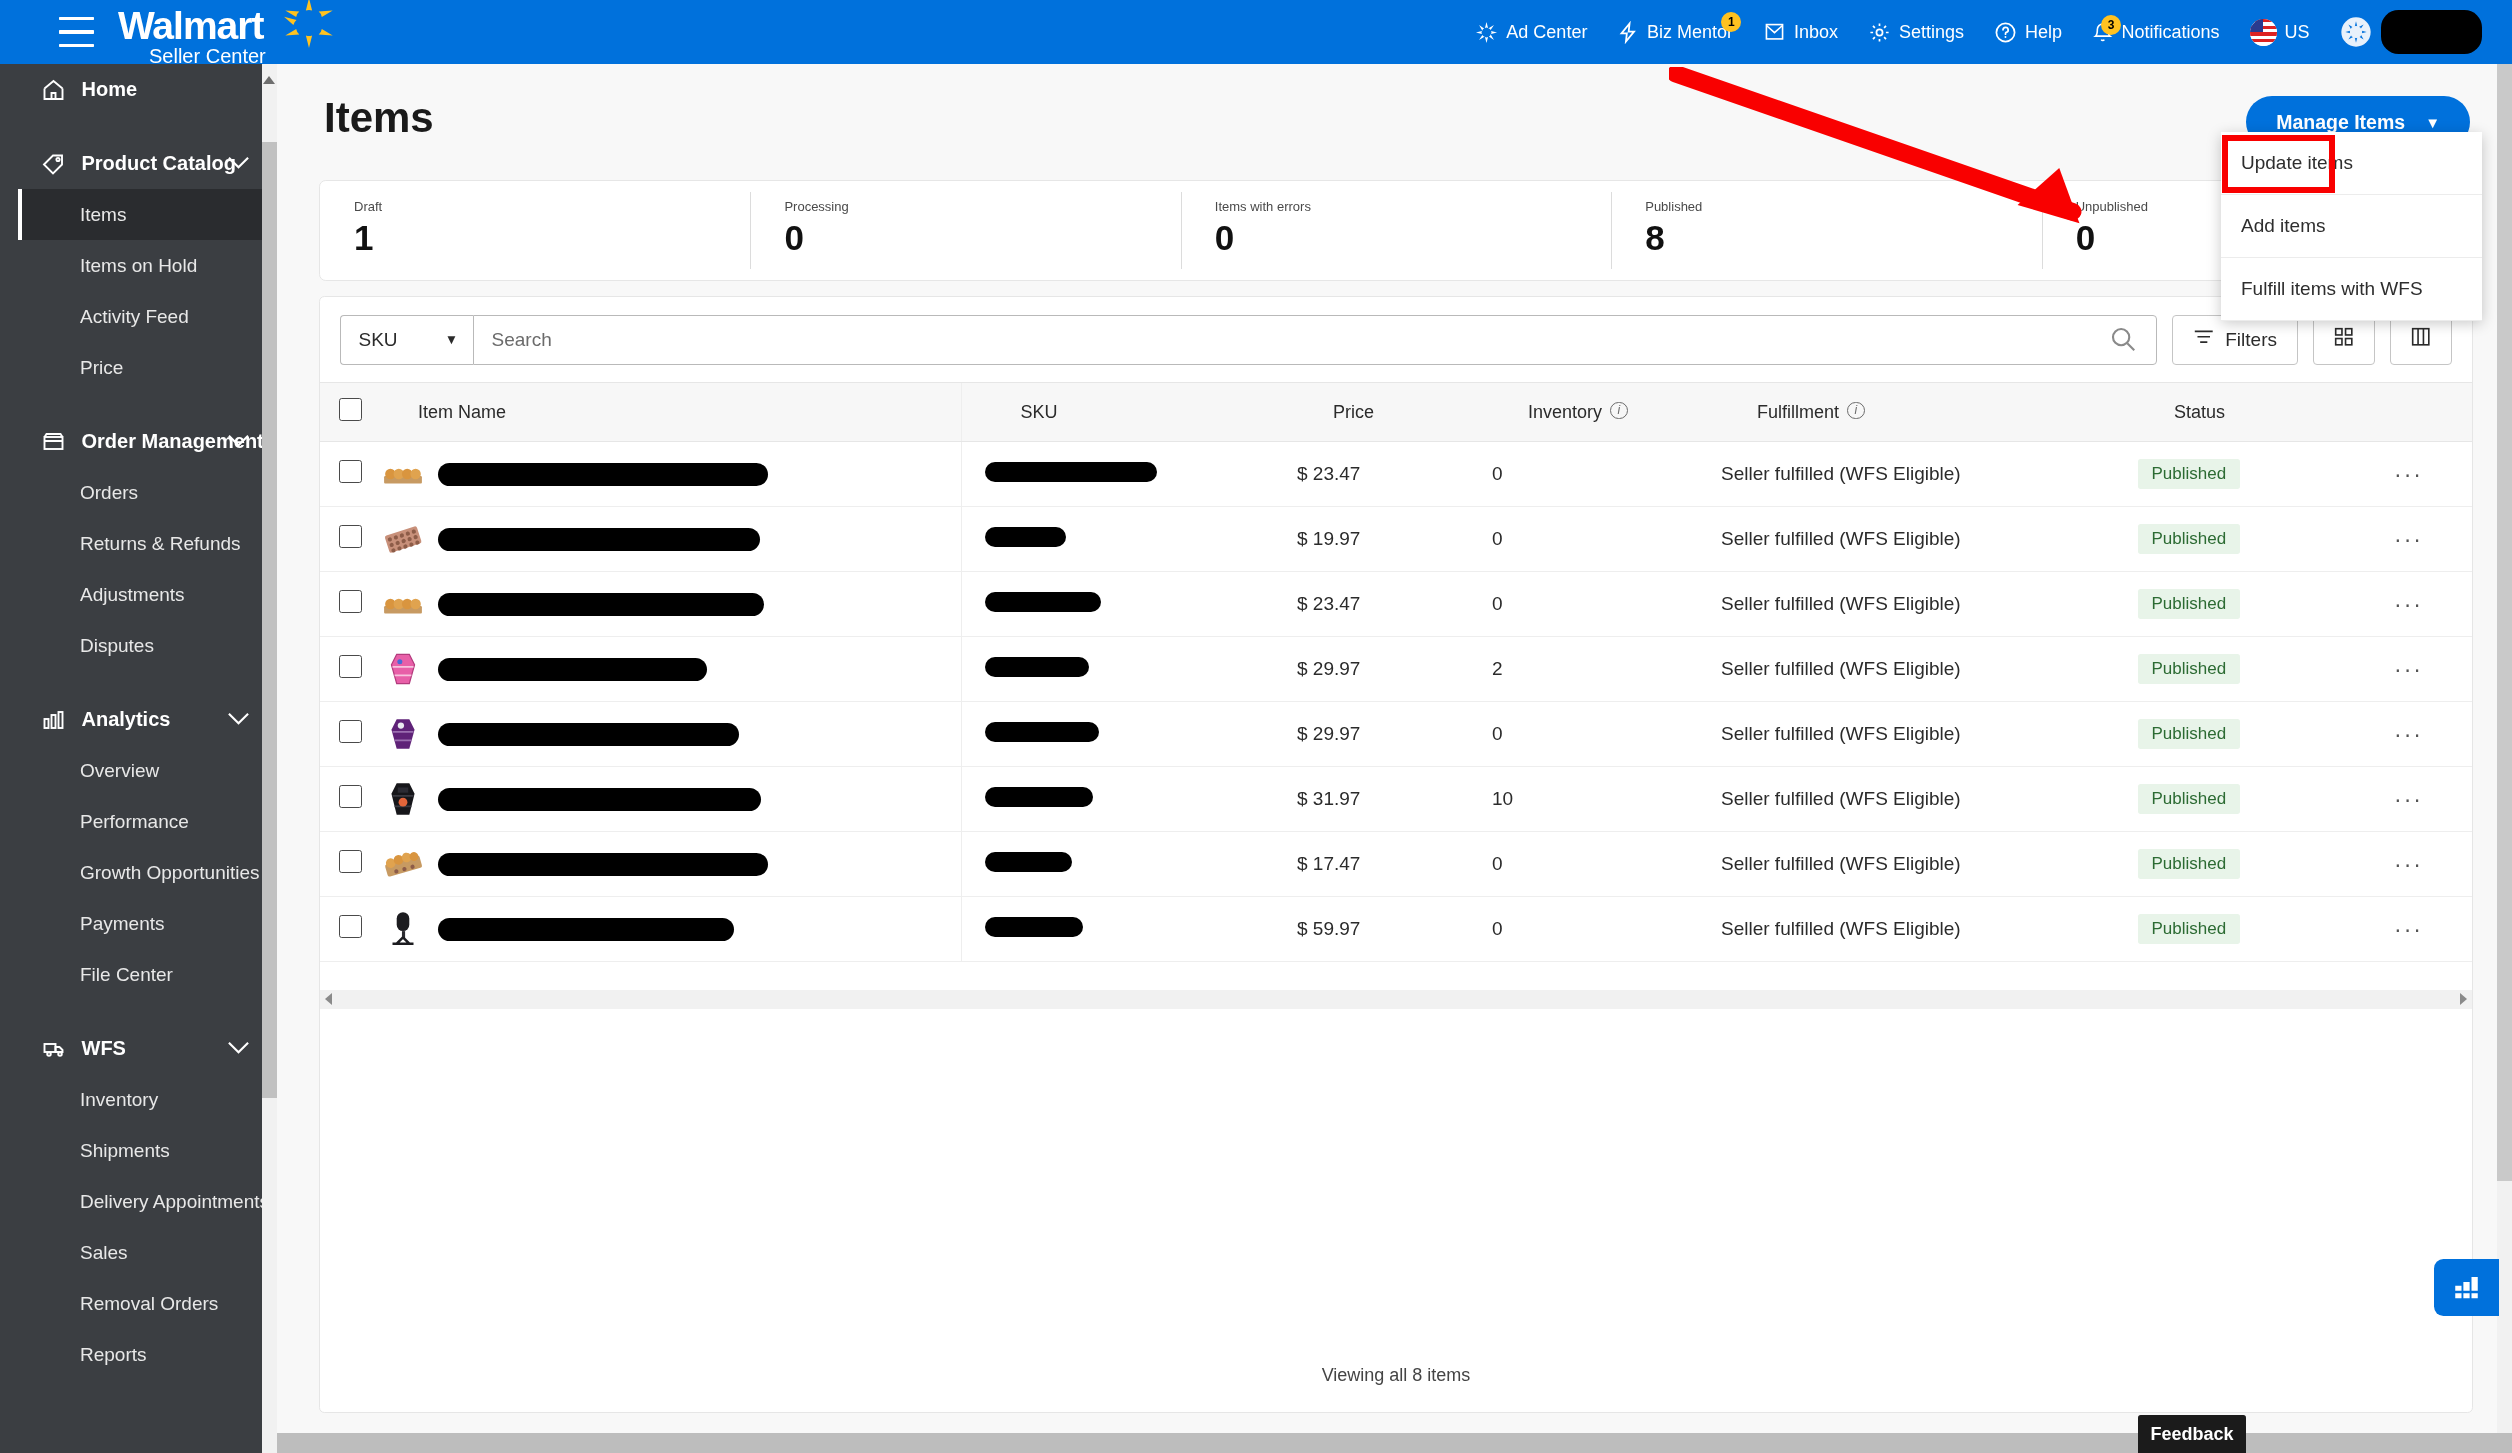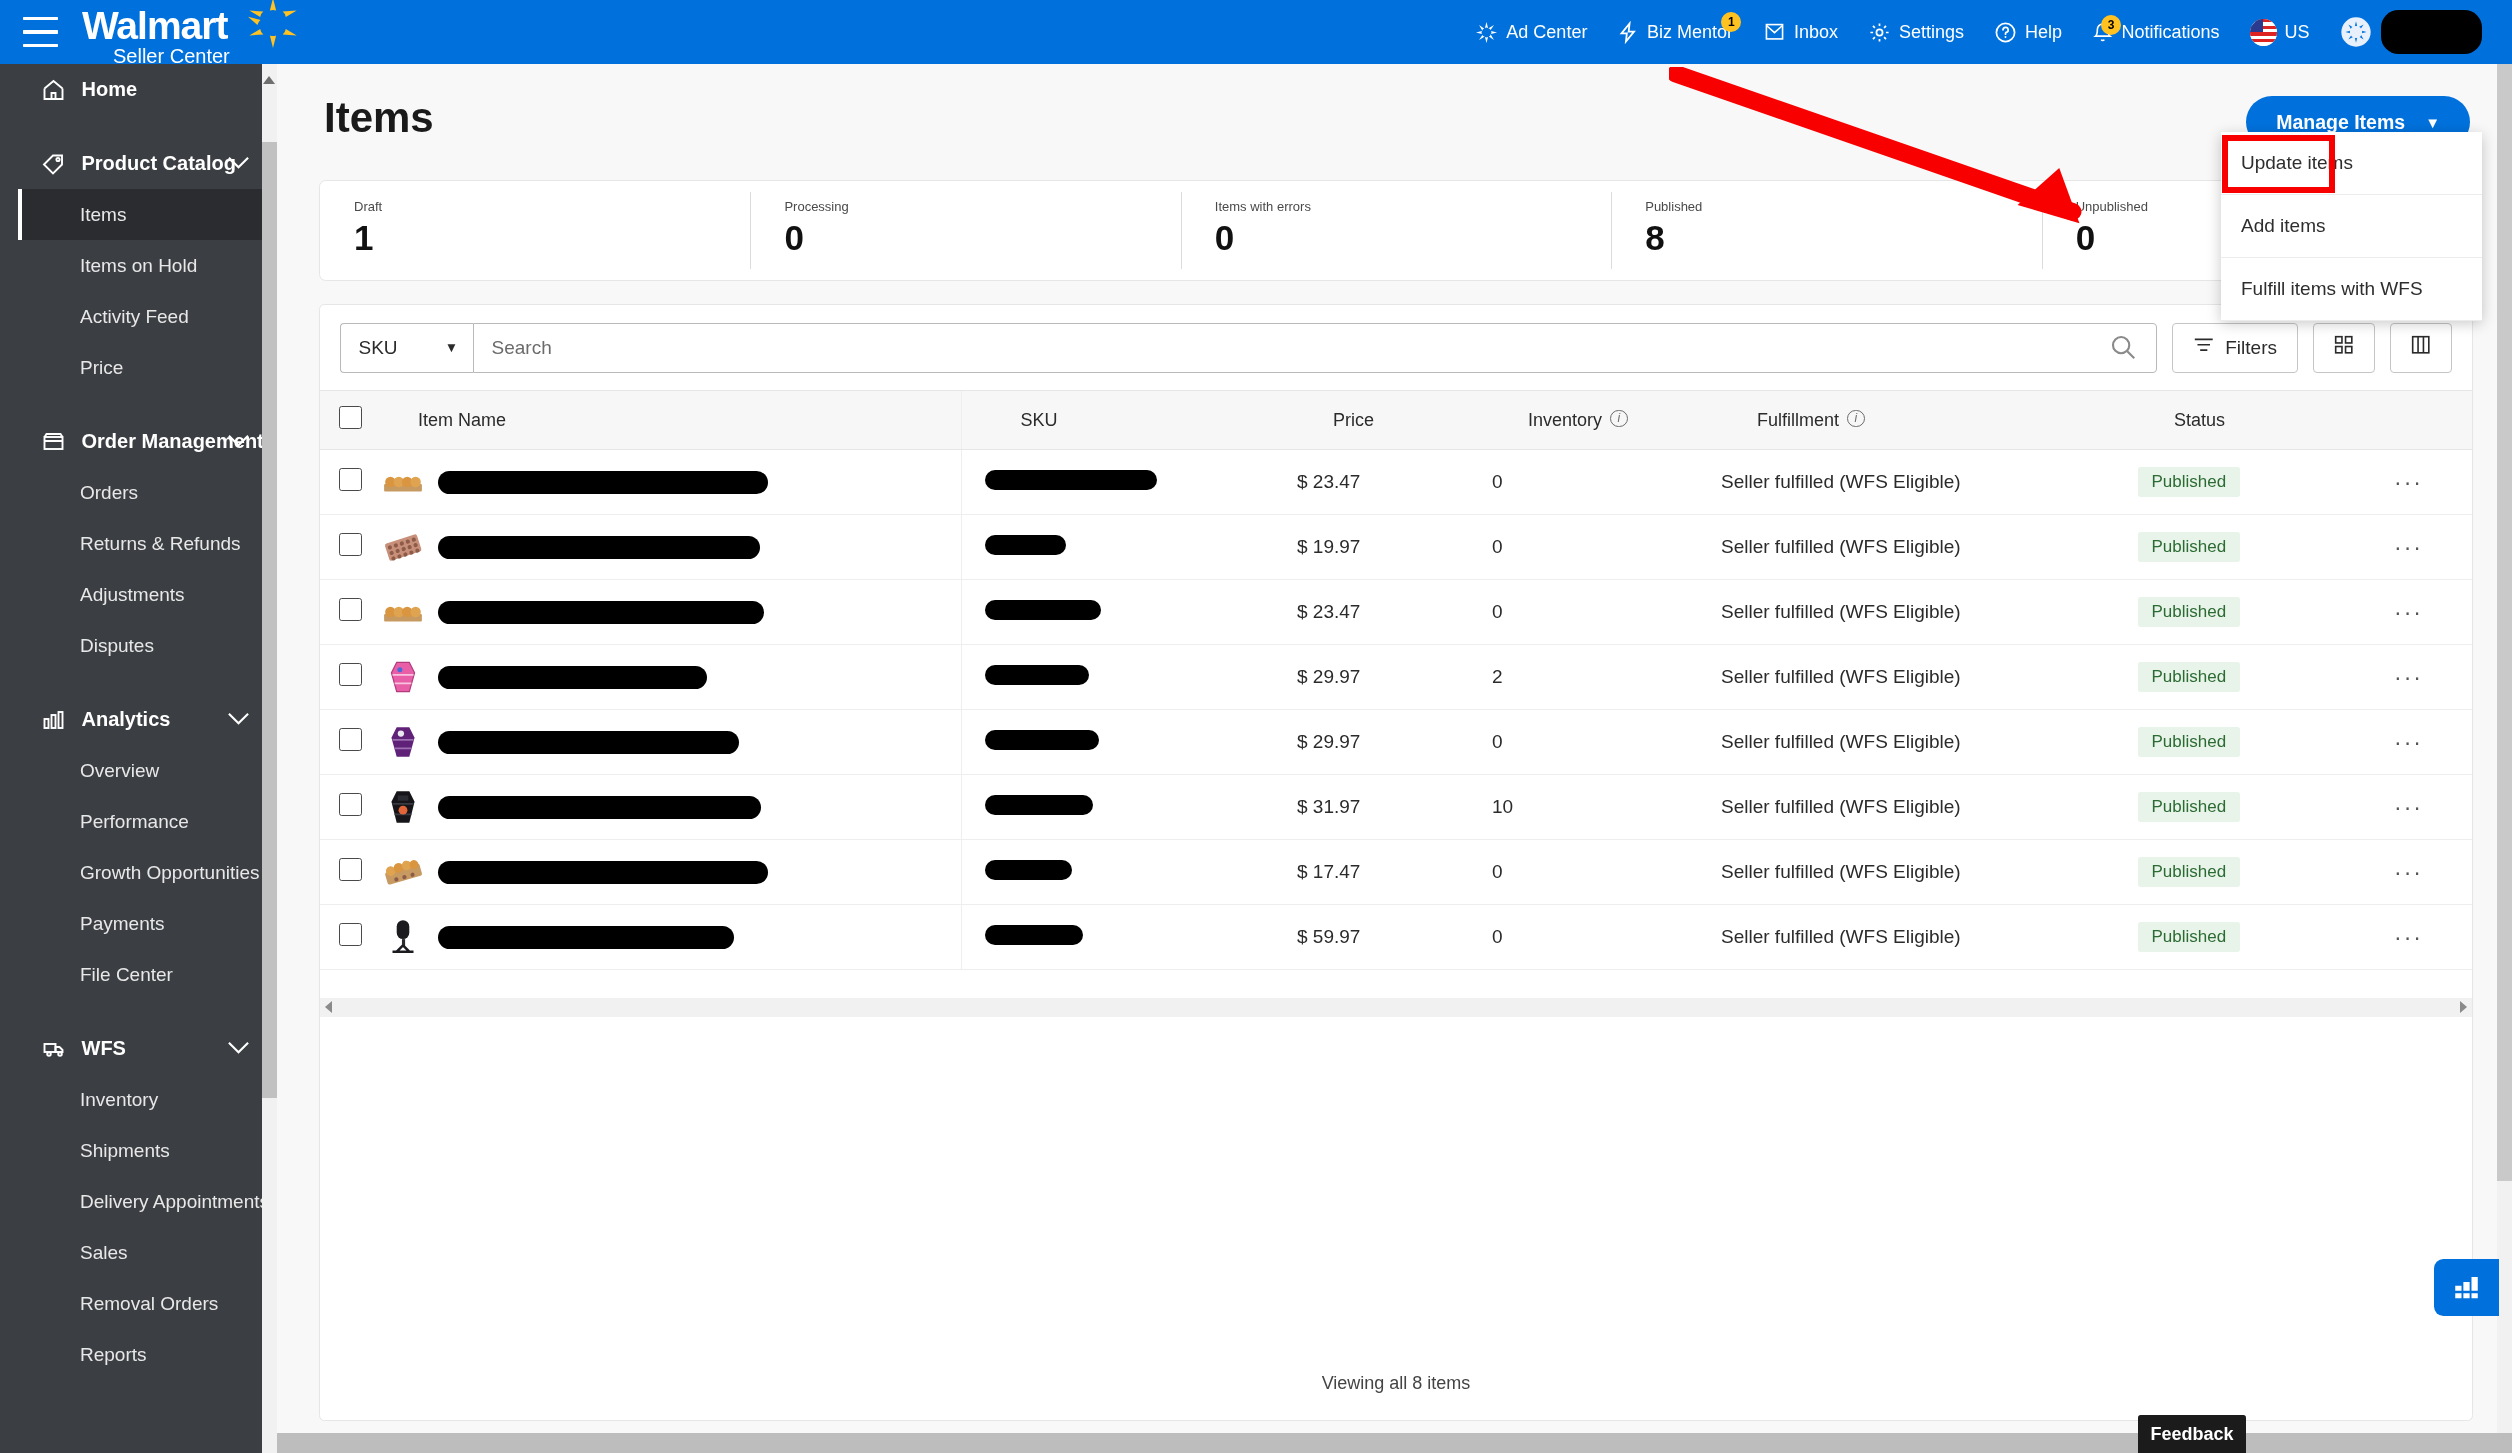--- a/index.html
+++ b/index.html
@@ -10,20 +10,21 @@
     overflow: hidden;
   }
 
   
   .topbar {
     position: absolute; top: 0; left: 0;
     width: 2512px; height: 64px;
     background: #0071dc;
     display: flex; align-items: center;
     z-index: 60;
+    padding-left: 36px;
   }
   .hamburger {
     margin-left: 23px; width: 35px; height: 30px;
     display: flex; flex-direction: column; justify-content: space-between;
     cursor: pointer;
   }
   .hamburger i { display: block; height: 3.4px; background: #fff; border-radius: 0.7px; }
   .brand { margin-left: 24px; position: relative; width: 202px; height: 52px; }
   .brand-word {
     color: #fff; font-weight: bold; font-size: 39px; letter-spacing: -1px;
@@ -139,21 +140,21 @@
     flex: 1; padding: 17.5px 0 0 34px; position: relative;
   }
   .stat + .stat::before {
     content: ""; position: absolute; left: 0; top: 10.8px; bottom: 10.8px; width: 0.7px; background: #dcdcdc;
   }
   .stat-label { font-size: 13px; color: #4a4a4a; }
   .stat-value { font-size: 35px; font-weight: bold; color: #111; margin-top: 4px; }
 
   
   .table-card {
-    position: absolute; left: 42px; top: 240px; width: 2154px; height: 1117px;
+    position: absolute; left: 42px; top: 232px; width: 2154px; height: 1117px;
     background: #fff; border: 0.7px solid #e6e6e6; border-radius: 5.4px; overflow: hidden;
   }
   .toolbar { display: flex; align-items: center; padding: 17.5px 20px; }
   .sku-select {
     width: 133px; height: 50px; border: 0.7px solid #b9b9b9; border-right: none;
     border-radius: 4px 0 0 4px; display: flex; align-items: center;
     padding: 0 0 0 17.5px; font-size: 19px; color: #2b2b2b; background: #fff; cursor: pointer;
     position: relative;
   }
   .sku-select .caret { position: absolute; right: 15px; font-size: 13.5px; }

